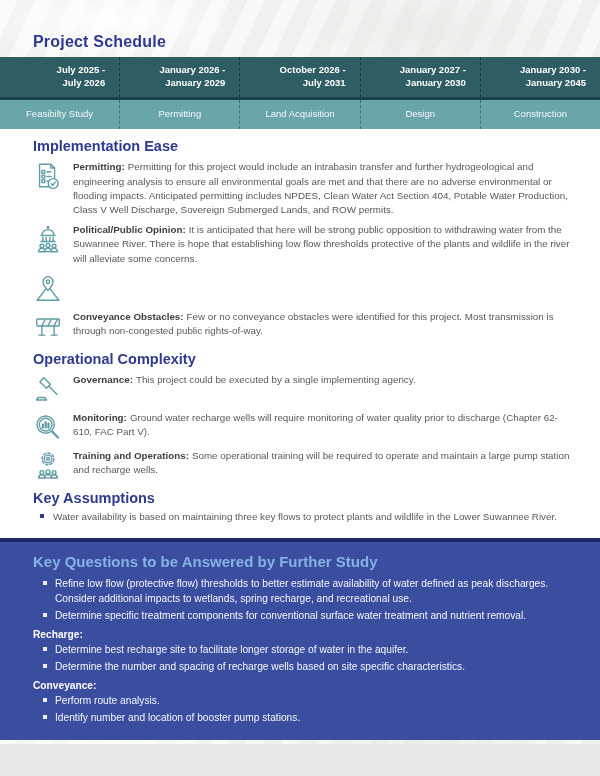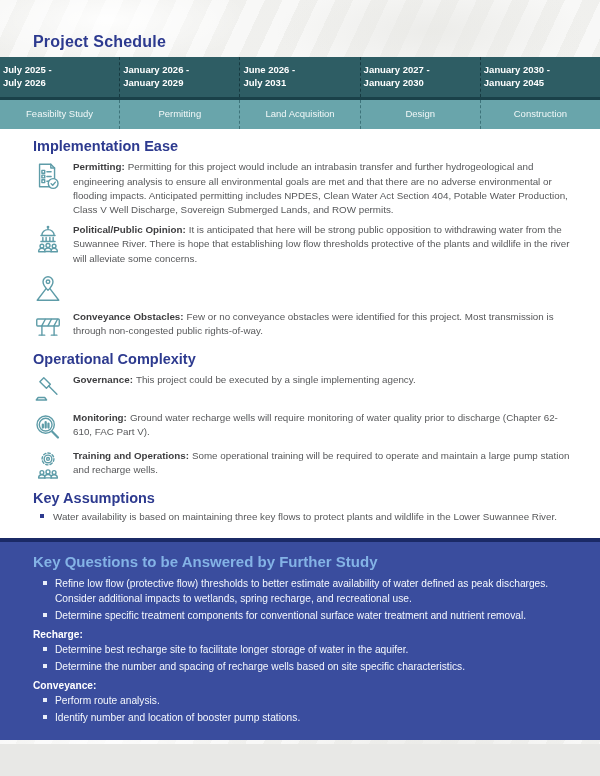--- a/index.html
+++ b/index.html
@@ -19,21 +19,21 @@
       radial-gradient(ellipse 260px 90px at 72% 55%, rgba(233,233,230,.8), transparent 60%),
       repeating-linear-gradient(115deg, rgba(255,255,255,.45) 0 16px, rgba(236,236,233,.45) 16px 32px);
   }
   
   .page-top { height:57px; padding-left:33px; display:flex; align-items:flex-end; flex:0 0 auto; }
   .page-title { font-size:16px; font-weight:bold; color:#2d3a8f; margin-bottom:6px; letter-spacing:.2px; }
 
   
   .sched-header { display:flex; background:#2e5d64; flex:0 0 auto; }
   .sched-cell {
-    flex:1 1 0; padding:6px 3px 7px; text-align:left; color:#ffffff;
+    flex:1 1 0; padding:6px 14px 7px; text-align:right; color:#ffffff;
     font-size:9.5px; font-weight:bold; line-height:1.4;
   }
   .sched-cell + .sched-cell { border-left:1px dashed rgba(10,40,46,.65); }
   .sched-divider { height:3px; background:#1a4149; flex:0 0 auto; }
   .phase-row { display:flex; background:#69a5ab; flex:0 0 auto; }
   .phase-cell {
     flex:1 1 0; padding:8px 6px 9px; text-align:center; color:#f2f8f8;
     font-size:9.5px; line-height:1.35;
   }
   .phase-cell + .phase-cell { border-left:1px dashed rgba(9,56,62,.45); }
@@ -78,21 +78,21 @@
     <div class="sched-header">
       <div class="sched-cell">
         <div>July 2025 -</div>
         <div>July 2026</div>
       </div>
       <div class="sched-cell">
         <div>January 2026 -</div>
         <div>January 2029</div>
       </div>
       <div class="sched-cell">
-        <div>June 2026 -</div>
+        <div>October 2026 -</div>
         <div>July 2031</div>
       </div>
       <div class="sched-cell">
         <div>January 2027 -</div>
         <div>January 2030</div>
       </div>
       <div class="sched-cell">
         <div>January 2030 -</div>
         <div>January 2045</div>
       </div>

